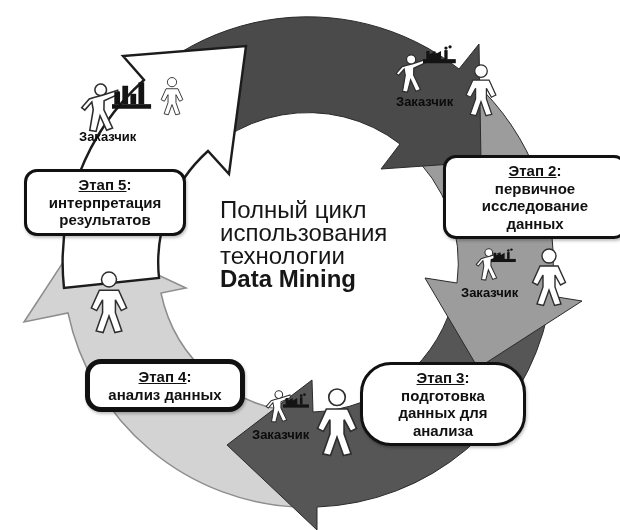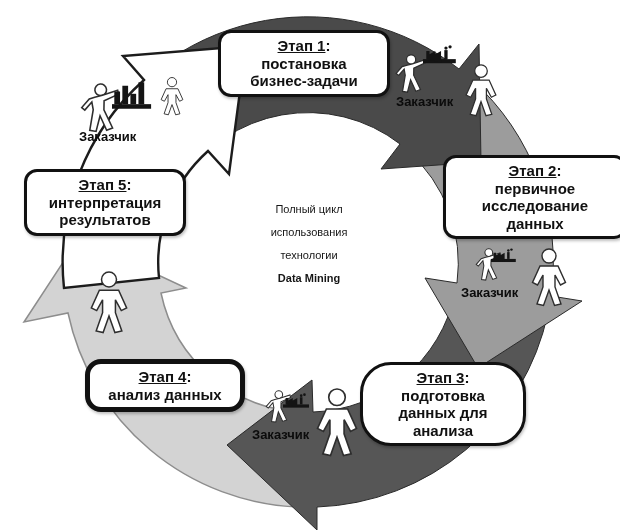--- a/index.html
+++ b/index.html
@@ -15,22 +15,22 @@
   .ico{fill:#141414;stroke:none;}
   .box{
     position:absolute;box-sizing:border-box;background:#fff;
     border:3px solid #111;border-radius:13px;padding:4px 4px;
     text-align:center;font-weight:bold;font-size:15px;line-height:17.5px;color:#111;
     box-shadow:1px 2px 3px rgba(0,0,0,0.25);
   }
   .box.thick{border-width:5px;border-radius:16px;}
   .box .t{text-decoration:underline;}
   .center-caption{
-    position:absolute;left:220px;top:198px;width:178px;text-align:center;
-    font-size:11px;line-height:23px;color:#161616;
+    position:absolute;left:220px;top:198px;width:178px;
+    font-size:24px;line-height:23px;color:#161616;
   }
   .center-caption .brand{font-weight:bold;}
   .cust{
     position:absolute;font-weight:bold;font-size:13px;line-height:14px;color:#0b0b0b;
   }
 </style>
 </head>
 <body>
 
 <div class="canvas">
@@ -83,25 +83,20 @@
     <use href="#factory" class="ico" transform="translate(283,394) scale(0.65)"></use>
     <use href="#person-stand" class="fig" transform="translate(337,422) scale(1.18)"></use>
 
     <use href="#person-stand" class="fig" transform="translate(109,302) scale(1.07)"></use>
 
     <use href="#person-point" class="fig" transform="translate(98,107) scale(1.12) rotate(-6)"></use>
     <use href="#barchart" class="ico" transform="translate(112,80) scale(1.15)"></use>
     <use href="#person-stand" class="fig" transform="translate(172,96) scale(0.66)"></use>
   </svg>
 
-  <div class="box" style="left:218px;top:30px;width:172px;">
-    <div><span class="t">Этап 1</span><span>:</span></div>
-    <div>постановка</div>
-    <div>бизнес-задачи</div>
-  </div>
 
   <div class="box" style="left:443px;top:155px;width:184px;">
     <div><span class="t">Этап 2</span><span>:</span></div>
     <div>первичное</div>
     <div>исследование</div>
     <div>данных</div>
   </div>
 
   <div class="box" style="left:360px;top:362px;width:166px;border-radius:31px;">
     <div><span class="t">Этап 3</span><span>:</span></div>

